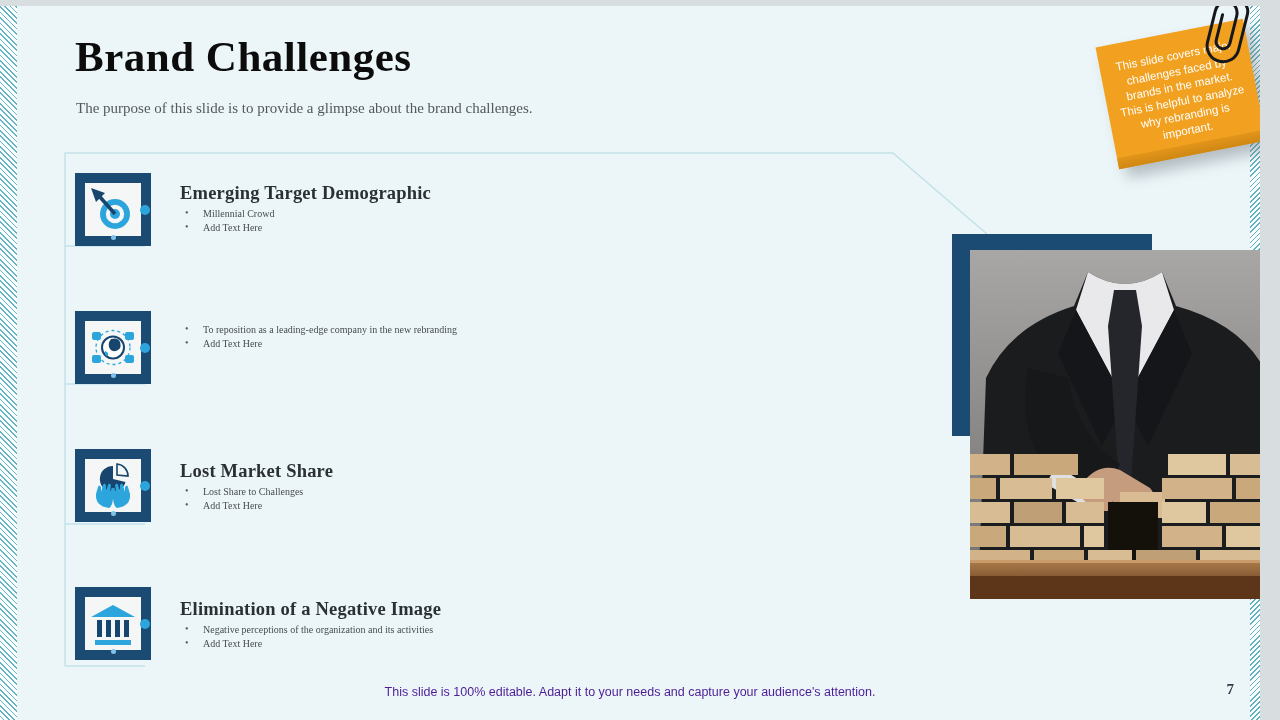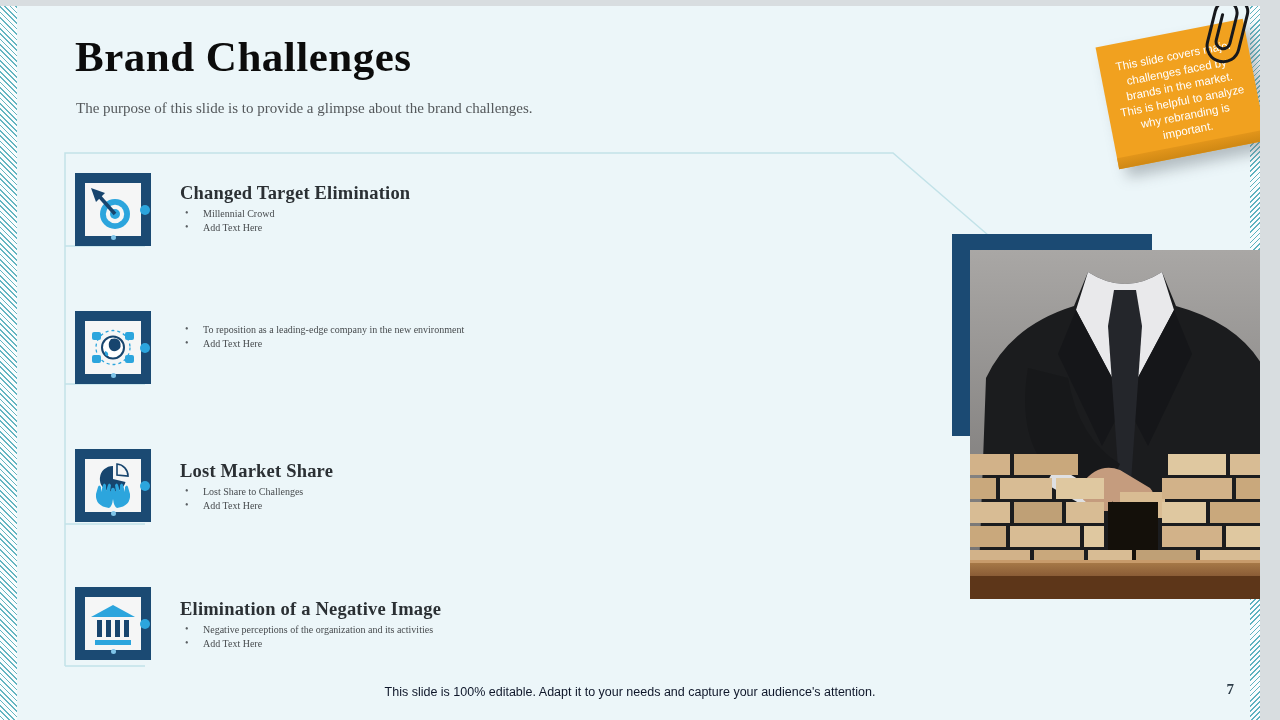--- a/index.html
+++ b/index.html
@@ -36,21 +36,21 @@
   .sticky{position:absolute;left:1106px;top:26px;width:150px;height:124px;background:#f1a11f;
           transform:rotate(-11deg);box-shadow:7px 10px 14px rgba(110,120,126,.45);
           display:flex;align-items:center;justify-content:center;}
   .sticky::after{content:"";position:absolute;left:0;bottom:0;width:100%;height:11px;
           background:linear-gradient(#e2951a,#cf8814);}
   .sticky span{display:block;width:128px;text-align:center;color:#ffffff;
           font-family:"Liberation Sans",sans-serif;font-size:11.5px;line-height:1.32;}
   .clip{position:absolute;left:1203px;top:-12px;transform:rotate(14deg);}
   
   .footer{position:absolute;left:0;right:0;top:679px;text-align:center;
-          font-family:"Liberation Sans",sans-serif;font-size:12.5px;color:#0f172a;}
+          font-family:"Liberation Sans",sans-serif;font-size:12.5px;color:#4c1d95;}
   .page-num{position:absolute;right:26px;top:675px;font-size:15px;font-weight:bold;color:#2e3d49;}
 </style>
 </head>
 <body>
 
 <div class="slide">
 
   <div class="stripe-left"></div>
   <div class="stripe-right"></div>
 
@@ -70,21 +70,21 @@
       <circle cx="28" cy="29" r="15" fill="#2ca5dd"></circle>
       <circle cx="28" cy="29" r="9.2" fill="#f5f6f6"></circle>
       <circle cx="28" cy="29" r="5" fill="#2ca5dd"></circle>
       <line x1="28" y1="29" x2="13" y2="12" stroke="#17456e" stroke-width="3.6"></line>
       <path d="M4,3 L18,8 L9,17 Z" fill="#17456e"></path>
     </svg>
     <span class="dot-r"></span>
     <span class="dot-b"></span>
   </div>
   <div class="item-text" style="top:177px">
-    <h2>Changed Target Elimination</h2>
+    <h2>Emerging Target Demographic</h2>
     <ul>
       <li>Millennial Crowd</li>
       <li>Add Text Here</li>
     </ul>
   </div>
 
   <div class="icon-box" style="top:305px">
     <svg viewBox="0 0 52 49">
       <circle cx="26" cy="24.5" r="17" fill="none" stroke="#2ca5dd" stroke-width="1.3" stroke-dasharray="3 3"></circle>
       <rect x="5" y="9" width="9" height="8" rx="2" fill="#2ca5dd"></rect>
@@ -93,21 +93,21 @@
       <rect x="38" y="32" width="9" height="8" rx="2" fill="#2ca5dd"></rect>
       <circle cx="26" cy="24.5" r="11" fill="#ffffff" stroke="#17456e" stroke-width="2"></circle>
       <path d="M24,16 q7,-2 9,3 q2,5 -2,8 q-5,3 -8,-1 q-3,-5 1,-10 Z" fill="#17456e"></path>
       <path d="M18,28 q4,1 3,5 q-4,0 -3,-5 Z" fill="#2ca5dd"></path>
     </svg>
     <span class="dot-r"></span>
     <span class="dot-b"></span>
   </div>
   <div class="item-text" style="top:315px">
     <ul>
-      <li>To reposition as a leading-edge company in the new environment</li>
+      <li>To reposition as a leading-edge company in the new rebranding</li>
       <li>Add Text Here</li>
     </ul>
   </div>
 
   <div class="icon-box" style="top:443px">
     <svg viewBox="0 0 52 49">
       <path d="M26,18 L26,5 A13,13 0 1 0 38.5,21 Z" fill="#17456e"></path>
       <path d="M30,14 L30,3 A12,12 0 0 1 41,15 Z" fill="#f5f6f6" stroke="#17456e" stroke-width="1.6"></path>
       <path d="M22,47 Q8,45 9,33 L11,26 Q12,23 14,26 L14,31 L16,24 Q17,21 19,24 L19,30 L21,24 Q22,21 24,24 L23,31 L25,28 Q27,25 28,29 L26,38 Q25,46 22,47 Z" fill="#2ca5dd"></path>
       <path d="M30,47 Q44,45 43,33 L41,26 Q40,23 38,26 L38,31 L36,24 Q35,21 33,24 L33,30 L31,24 Q30,21 28,24 L29,31 L27,28 Q25,25 24,29 L26,38 Q27,46 30,47 Z" fill="#2ca5dd"></path>

